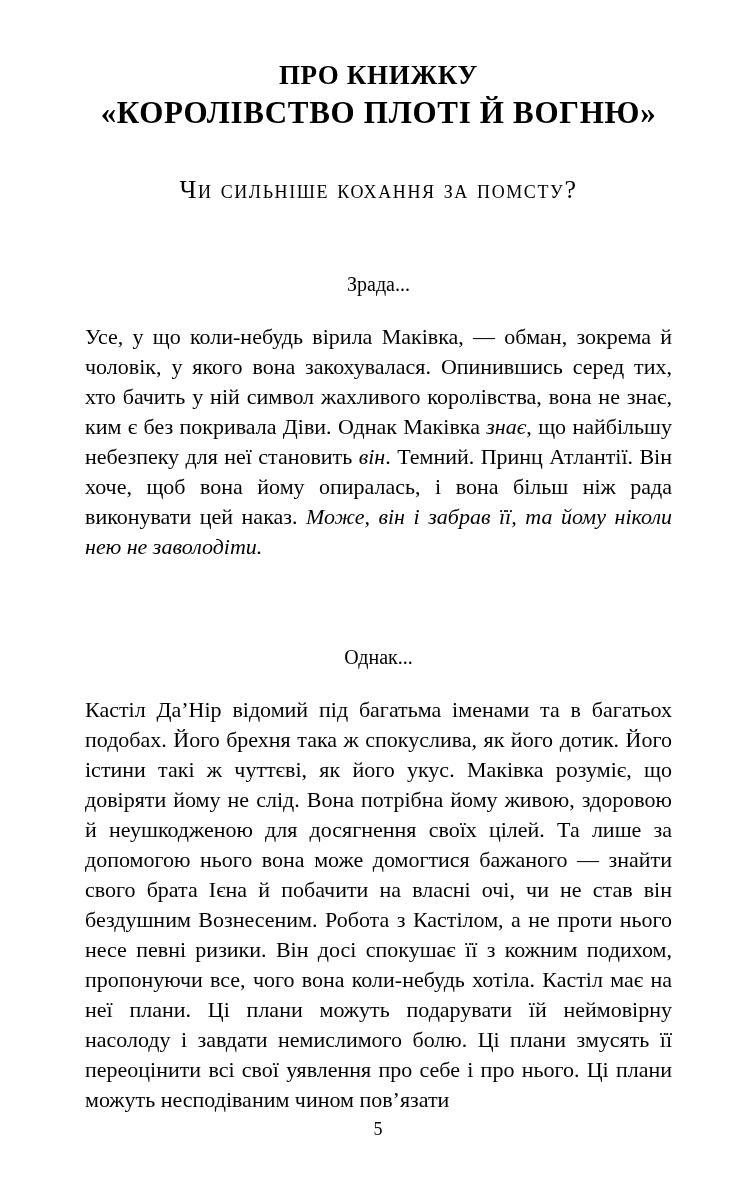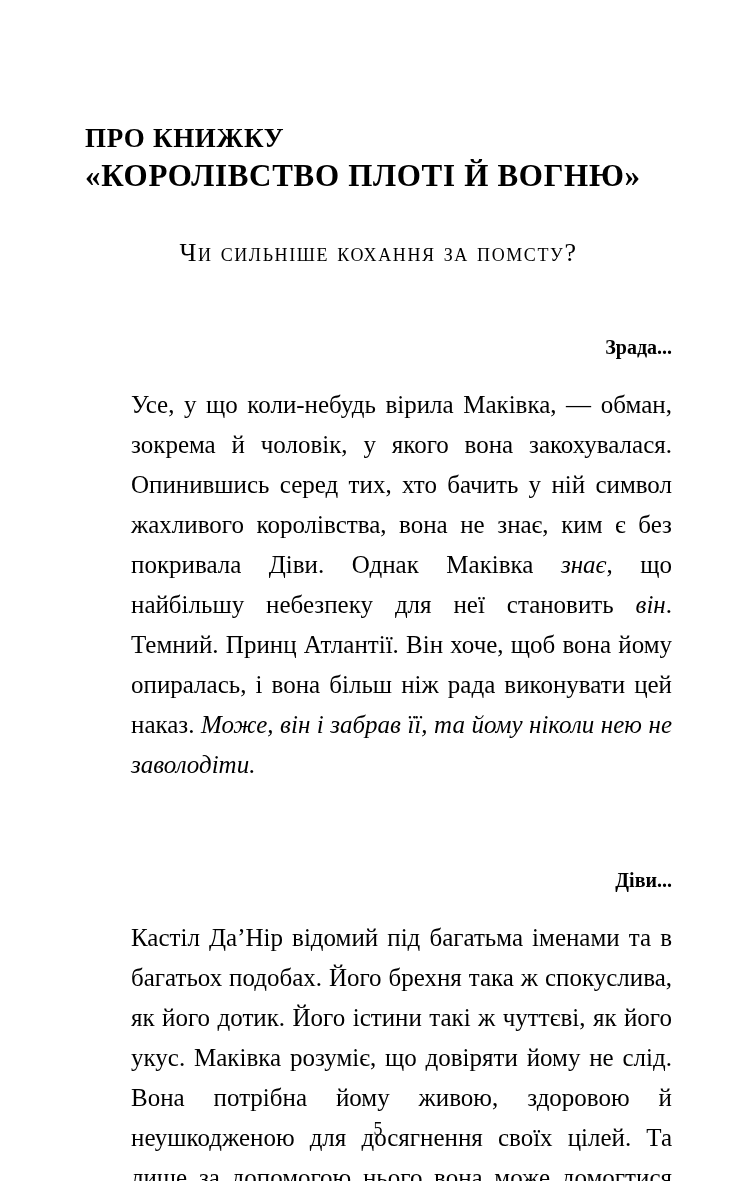--- a/index.html
+++ b/index.html
@@ -27,21 +27,22 @@
 
   .content {
     position: absolute;
     left: 85px;
     top: 0;
     width: 587px;
   }
 
   
   .title-block {
-    padding-top: 119px;
+    padding-top: 56px;
+    text-align: center;
   }
   .title-line {
     font-weight: 700;
     font-size: 27px;
     line-height: 38px;
     letter-spacing: 0.7px;
     text-transform: uppercase;
     white-space: nowrap;
   }
   .title-line-2 {
@@ -53,37 +54,36 @@
     margin-top: 43px;
     font-size: 26px;
     line-height: 30px;
     font-variant: small-caps;
     letter-spacing: 1.6px;
     white-space: nowrap;
   }
 
   
   .section-heading {
-    font-weight: 700;
+    font-weight: 400;
     font-size: 20px;
     line-height: 26px;
-    text-align: right;
+    text-align: center;
   }
   .heading-1 { margin-top: 66px; }
   .heading-2 { margin-top: 82px; }
 
   
   .body-par {
-    font-size: 25px;
-    line-height: 40px;
+    font-size: 22px;
+    line-height: 30px;
     text-align: justify;
     text-justify: inter-word;
     margin-top: 25px;
     hyphens: manual;
-    margin-left: 46px;
   }
   .body-par em {
     font-style: italic;
   }
 
   
   .folio {
     position: absolute;
     left: 0;
     top: 1118px;
@@ -103,20 +103,20 @@
       <div class="title-line title-line-1">ПРО КНИЖКУ</div>
       <div class="title-line title-line-2">«КОРОЛІВСТВО ПЛОТІ Й ВОГНЮ»</div>
     </div>
 
     <div class="subtitle">Чи сильніше кохання за помсту?</div>
 
     <div class="section-heading heading-1">Зрада...</div>
 
     <p class="body-par"><span>Усе, у що коли-небудь вірила Маківка, — обман, зокрема й чоловік, у якого вона закохувалася. Опинившись серед тих, хто бачить у ній символ жахливого королівства, вона не знає, ким є без покривала Діви. Однак Маківка </span><em>знає</em><span>, що найбільшу небезпеку для неї становить </span><em>він</em><span>. Темний. Принц Атлантії. Він хоче, щоб вона йому опиралась, і вона більш ніж рада виконувати цей наказ. </span><em>Може, він і забрав її, та йому ніколи нею не заволодіти.</em></p>
 
-    <div class="section-heading heading-2">Діви...</div>
+    <div class="section-heading heading-2">Однак...</div>
 
     <p class="body-par"><span>Кастіл Да’Нір відомий під багатьма іменами та в багатьох подобах. Його брехня така ж спокуслива, як його дотик. Його істини такі ж чуттєві, як його укус. Маківка розуміє, що довіряти йому не слід. Вона потрібна йому живою, здоровою й неушкодженою для досягнення своїх цілей. Та лише за допомогою нього вона може домогтися бажаного — знайти свого брата Ієна й побачити на власні очі, чи не став він бездушним Вознесеним. Робота з Кастілом, а не проти нього несе певні ризики. Він досі спокушає її з кожним подихом, пропонуючи все, чого вона коли-небудь хотіла. Кастіл має на неї плани. Ці плани можуть подарувати їй неймовірну насолоду і завдати немислимого болю. Ці плани змусять її переоцінити всі свої уявлення про себе і про нього. Ці плани можуть несподіваним чином пов’язати</span></p>
 
   </div>
 
   <div class="folio">5</div>
 </div>
 
 </body></html>

